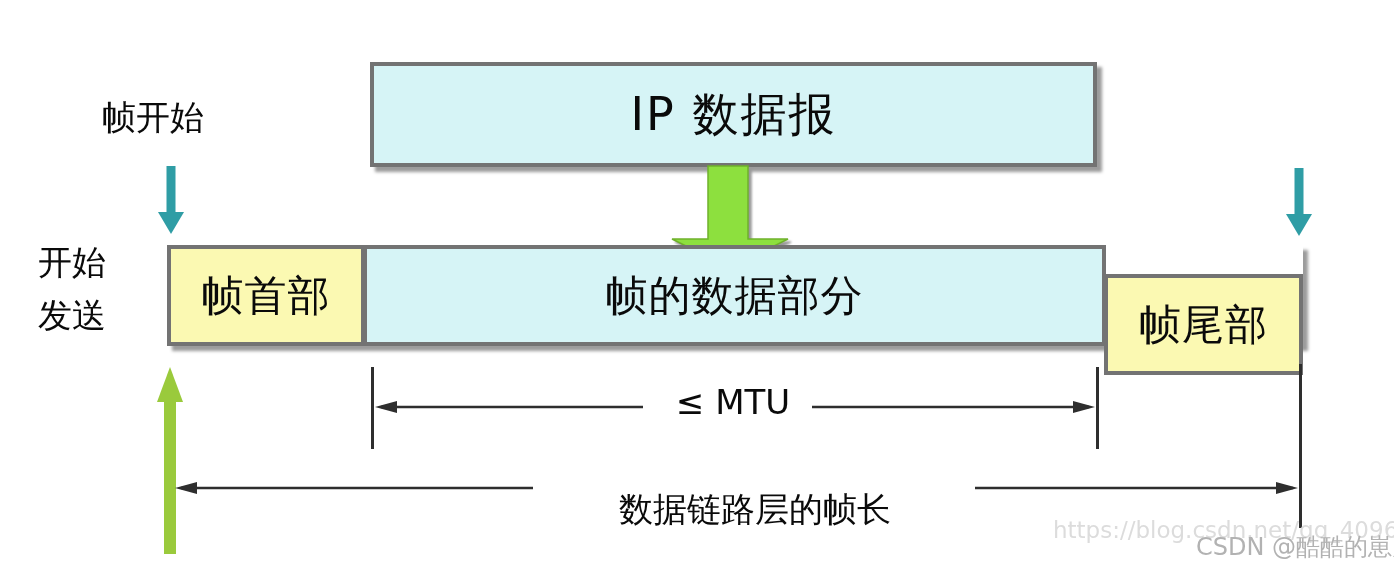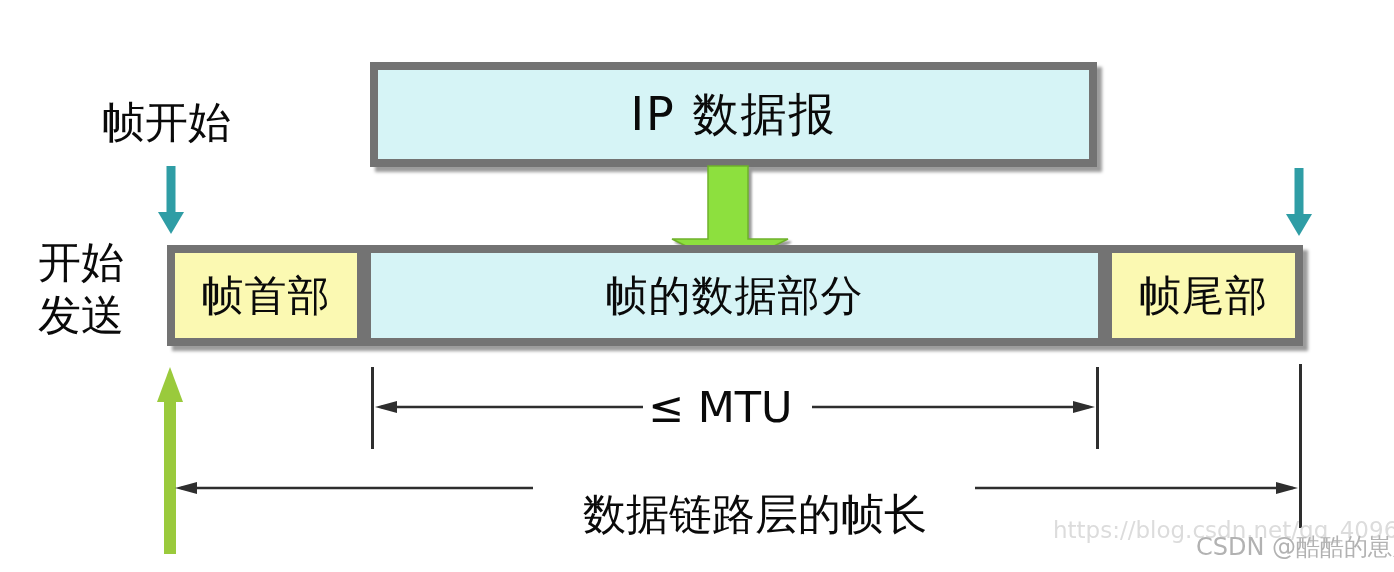--- a/index.html
+++ b/index.html
@@ -3,40 +3,40 @@
 <meta charset="utf-8">
 <style>
   html,body{margin:0;padding:0;background:#fff;}
   .canvas{
     position:relative;width:1394px;height:572px;background:#ffffff;
     overflow:hidden;font-family:"DejaVu Sans","Liberation Sans",sans-serif;
     color:#0a0a0a;
   }
   .abs{position:absolute;}
   .box{
-    border:8px solid #737373;box-sizing:border-box;
+    border:4px solid #737373;box-sizing:border-box;
     display:flex;align-items:center;justify-content:center;
   }
   .ip-box{
     left:370px;top:62px;width:727px;height:105px;
     box-shadow:5px 5px 3px #9c9c9c;font-size:46px;letter-spacing:2px;
   }
   .frame-row{
     left:167px;top:245px;width:1136px;height:101px;display:flex;
     box-shadow:5px 5px 3px #9c9c9c;
   }
   .frame-cell{font-size:42px;height:101px;letter-spacing:1px;}
   .cell-header{width:206px;}
   .cell-data{width:775px;margin-left:-2px;}
-  .cell-trailer{width:207px;margin-left:-2px;}
-  .lbl{font-size:43px;white-space:nowrap;line-height:1.15;}
+  .cell-trailer{width:207px;margin-left:-2px;margin-top:29px;}
+  .lbl{font-size:34px;white-space:nowrap;line-height:1.15;}
   .frame-start-lbl{left:102px;top:98px;}
   .frame-end-lbl{left:1226px;top:100px;}
   .start-sending-lbl{left:38px;top:236px;line-height:53px;}
-  .mtu-lbl{left:648px;top:383px;width:170px;text-align:left;}
+  .mtu-lbl{left:648px;top:383px;width:170px;text-align:center;}
   .framelen-lbl{left:545px;top:462px;width:420px;text-align:center;margin-top:28px;}
   .wm-url{
     left:1053px;top:517px;font-size:23px;color:#dcdcdc;white-space:nowrap;
   }
   .wm-credit{
     left:1196px;top:531px;font-size:24px;color:#b2b2b2;white-space:nowrap;
   }
 </style>
 </head>
 <body>

